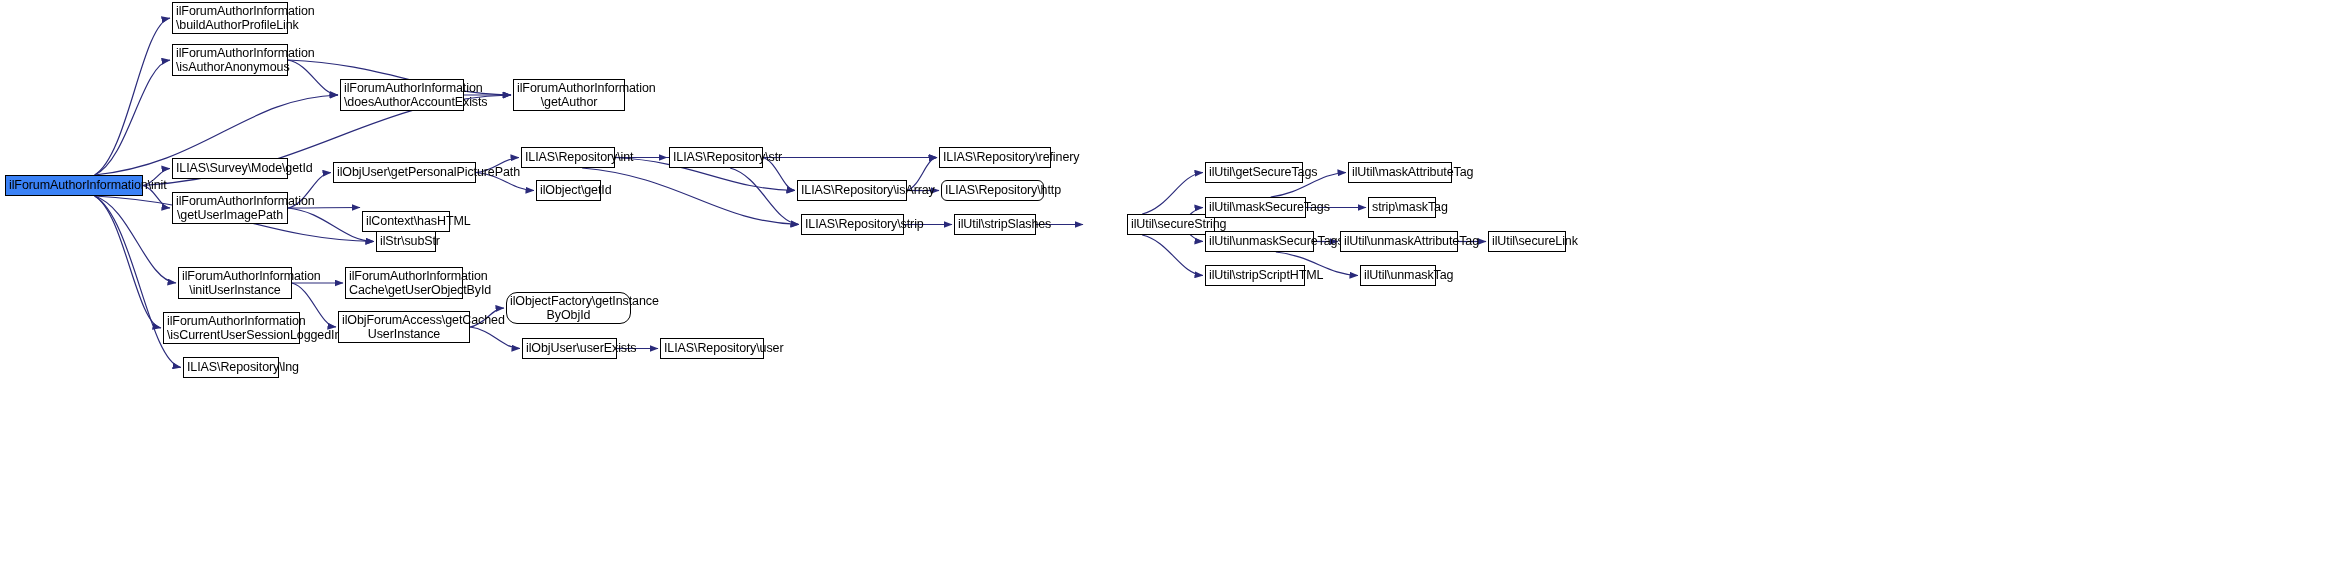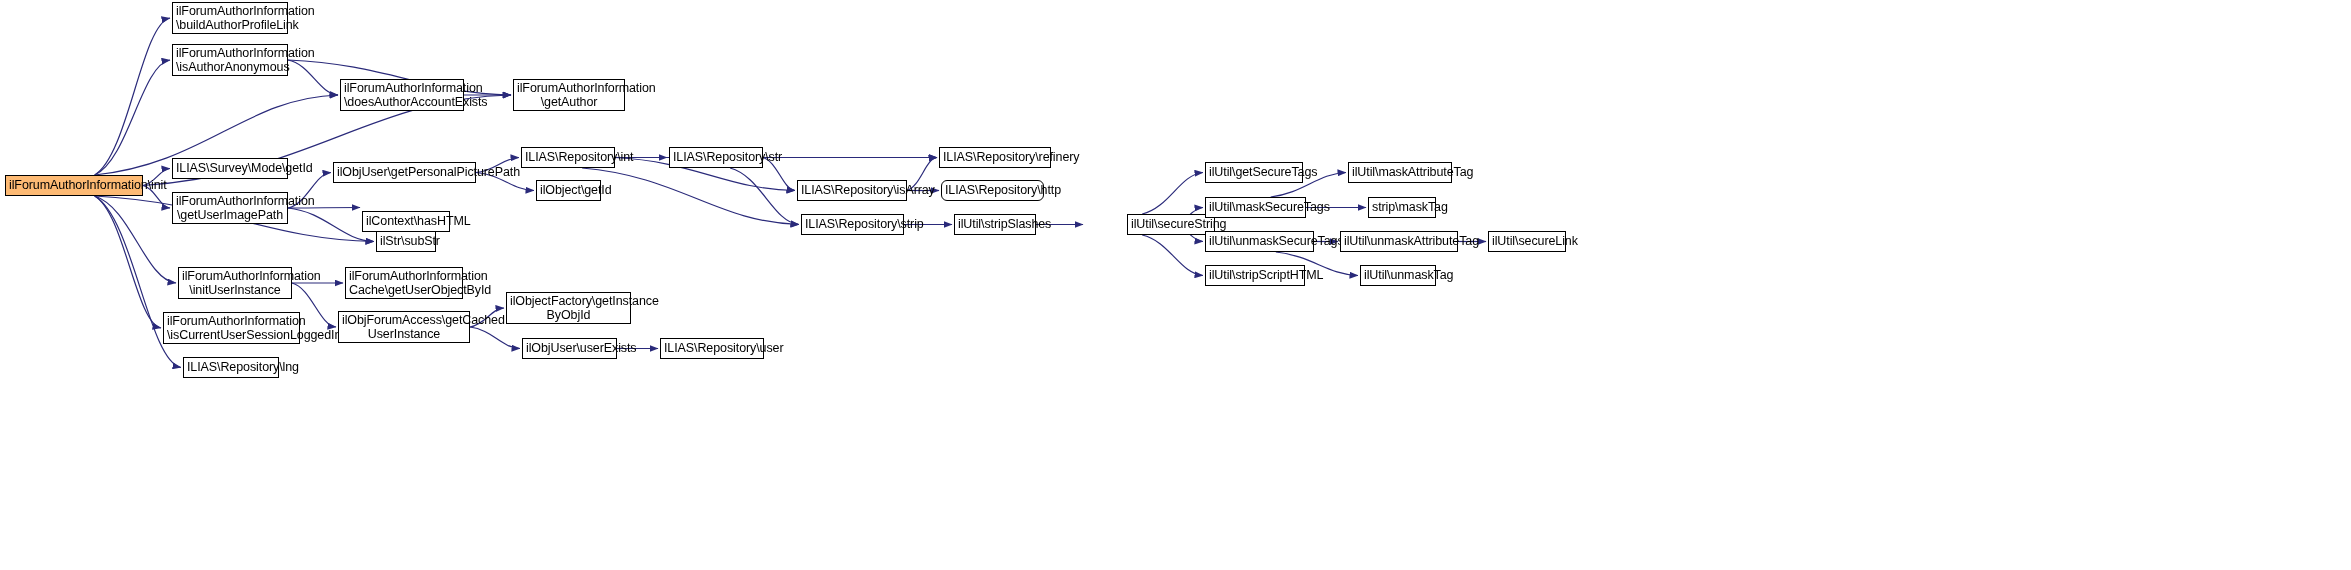--- a/index.html
+++ b/index.html
@@ -34,21 +34,21 @@
     line-height: 14.5px;
     display: flex;
     align-items: center;
     justify-content: center;
     text-align: center;
     white-space: pre-line;
     letter-spacing: -0.1px;
     z-index: 2;
   }
   .node.root {
-    background: #fdba74;
+    background: #3b82f6;
     border: 1px solid #000000;
   }
   .node .lbl {
     display: block;
     width: 100%;
     padding: 17px 3px;
     box-sizing: border-box;
   }
 </style>
 </head>
@@ -142,19 +142,19 @@
       <div class="node" style="left: 1360px; top: 265px; width: 76px; height: 21px;"><span class="lbl">ilUtil\unmaskTag</span></div>
       <div class="node" style="left: 1488px; top: 231px; width: 78px; height: 21px;"><span class="lbl">ilUtil\secureLink</span></div>
       <div class="node" style="left: 178px; top: 267px; width: 114px; height: 32px;"><span class="lbl">ilForumAuthorInformation
 \initUserInstance</span></div>
       <div class="node" style="left: 345px; top: 267px; width: 118px; height: 32px;"><span class="lbl">ilForumAuthorInformation
 Cache\getUserObjectById</span></div>
       <div class="node" style="left: 163px; top: 312px; width: 137px; height: 32px;"><span class="lbl">ilForumAuthorInformation
 \isCurrentUserSessionLoggedIn</span></div>
       <div class="node" style="left: 338px; top: 311px; width: 132px; height: 32px;"><span class="lbl">ilObjForumAccess\getCached
 UserInstance</span></div>
-      <div class="node" style="left: 506px; top: 292px; width: 125px; height: 32px;"><span class="lbl">ilObjectFactory\getInstance
+      <div class="node" style="left: 506px; top: 292px; width: 125px; height: 32px; border-radius: 11px;"><span class="lbl">ilObjectFactory\getInstance
 ByObjId</span></div>
       <div class="node" style="left: 522px; top: 338px; width: 95px; height: 21px;"><span class="lbl">ilObjUser\userExists</span></div>
       <div class="node" style="left: 660px; top: 338px; width: 104px; height: 21px;"><span class="lbl">ILIAS\Repository\user</span></div>
       <div class="node" style="left: 183px; top: 357px; width: 96px; height: 21px;"><span class="lbl">ILIAS\Repository\lng</span></div>
     </div>
 </div>
 
 </body></html>

